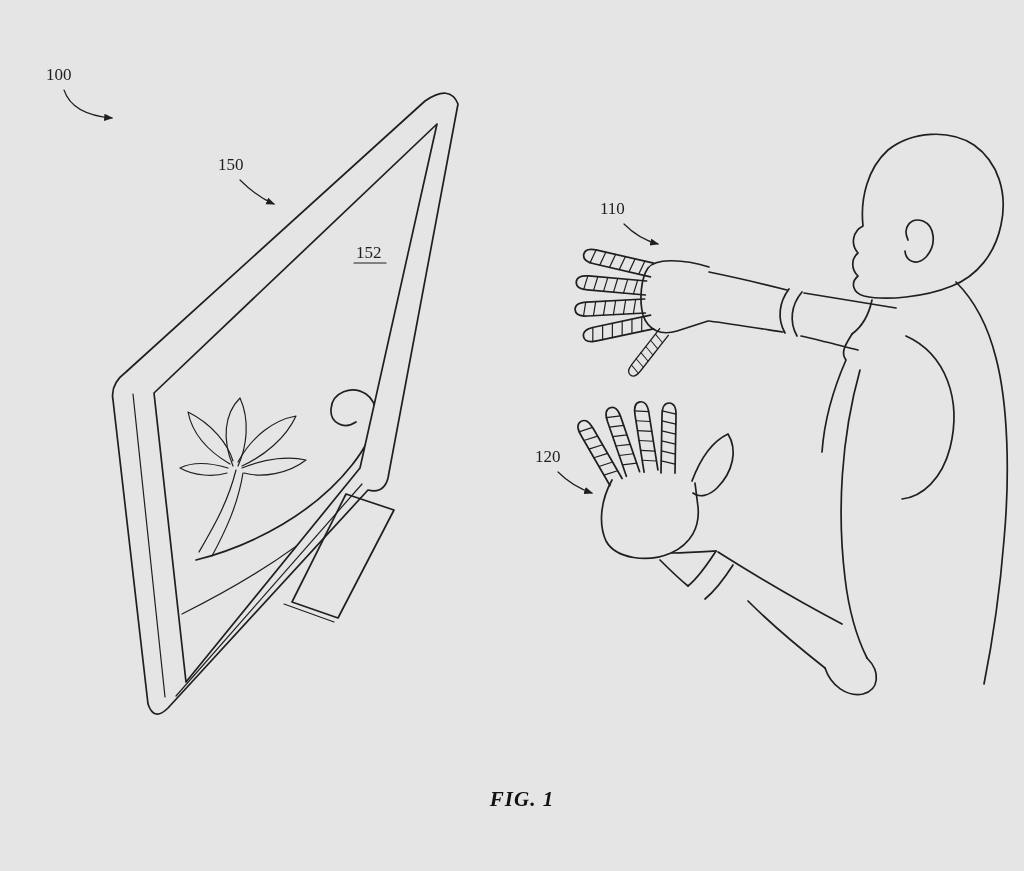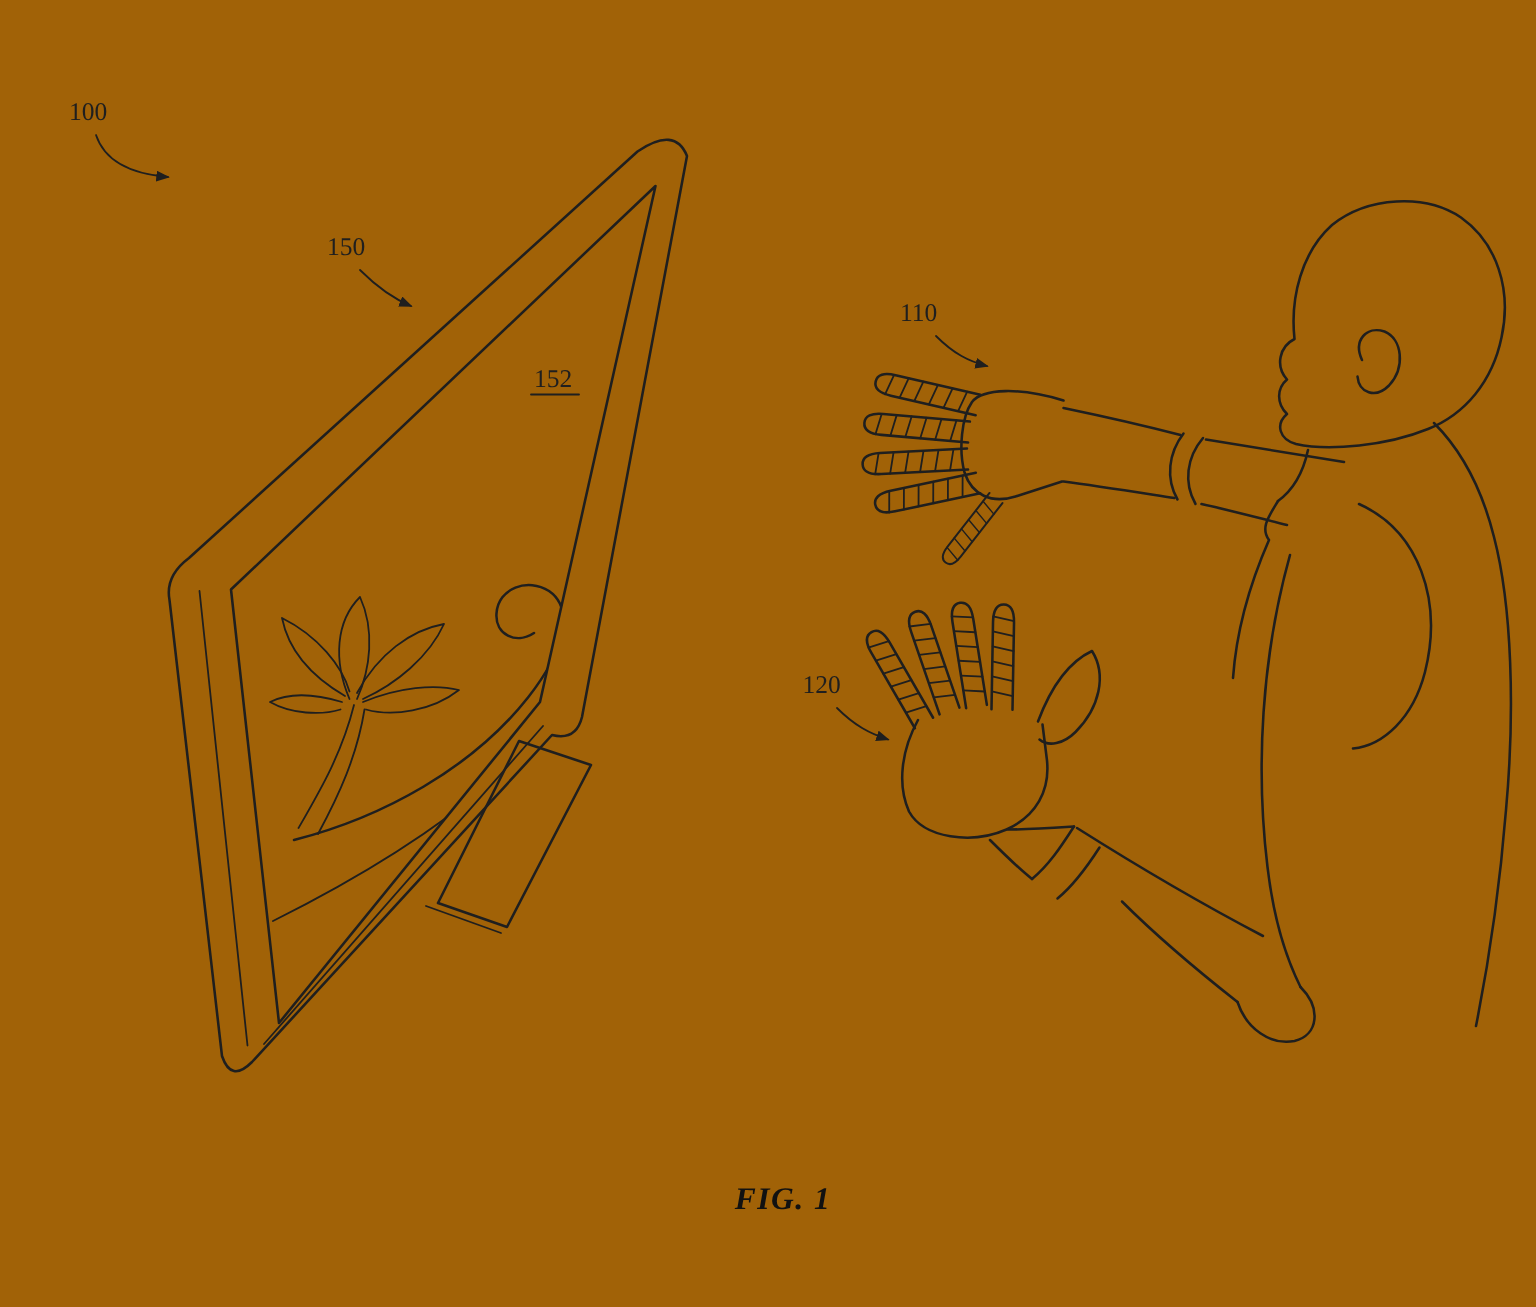--- a/index.html
+++ b/index.html
@@ -1,16 +1,16 @@
 <!DOCTYPE html>
 <html><head>
 <meta charset="utf-8">
 <style>
   html,body{margin:0;padding:0;background:#ffffff;}
-  .page{position:relative;width:1024px;height:871px;background:#a16207;overflow:hidden;}
+  .page{position:relative;width:1024px;height:871px;background:#e5e5e5;overflow:hidden;}
   svg{display:block;}
   .ln{fill:none;stroke:#1f1f1f;stroke-width:1.7;stroke-linecap:round;stroke-linejoin:round;}
   .thin{stroke-width:1.2;}
   .ref{font:17px "Liberation Serif","DejaVu Serif",serif;fill:#1f1f1f;}
   .cap{font:italic 700 21px "Liberation Serif","DejaVu Serif",serif;fill:#111;letter-spacing:1px;}
 </style>
 </head>
 <body>
 
 <div class="page">

